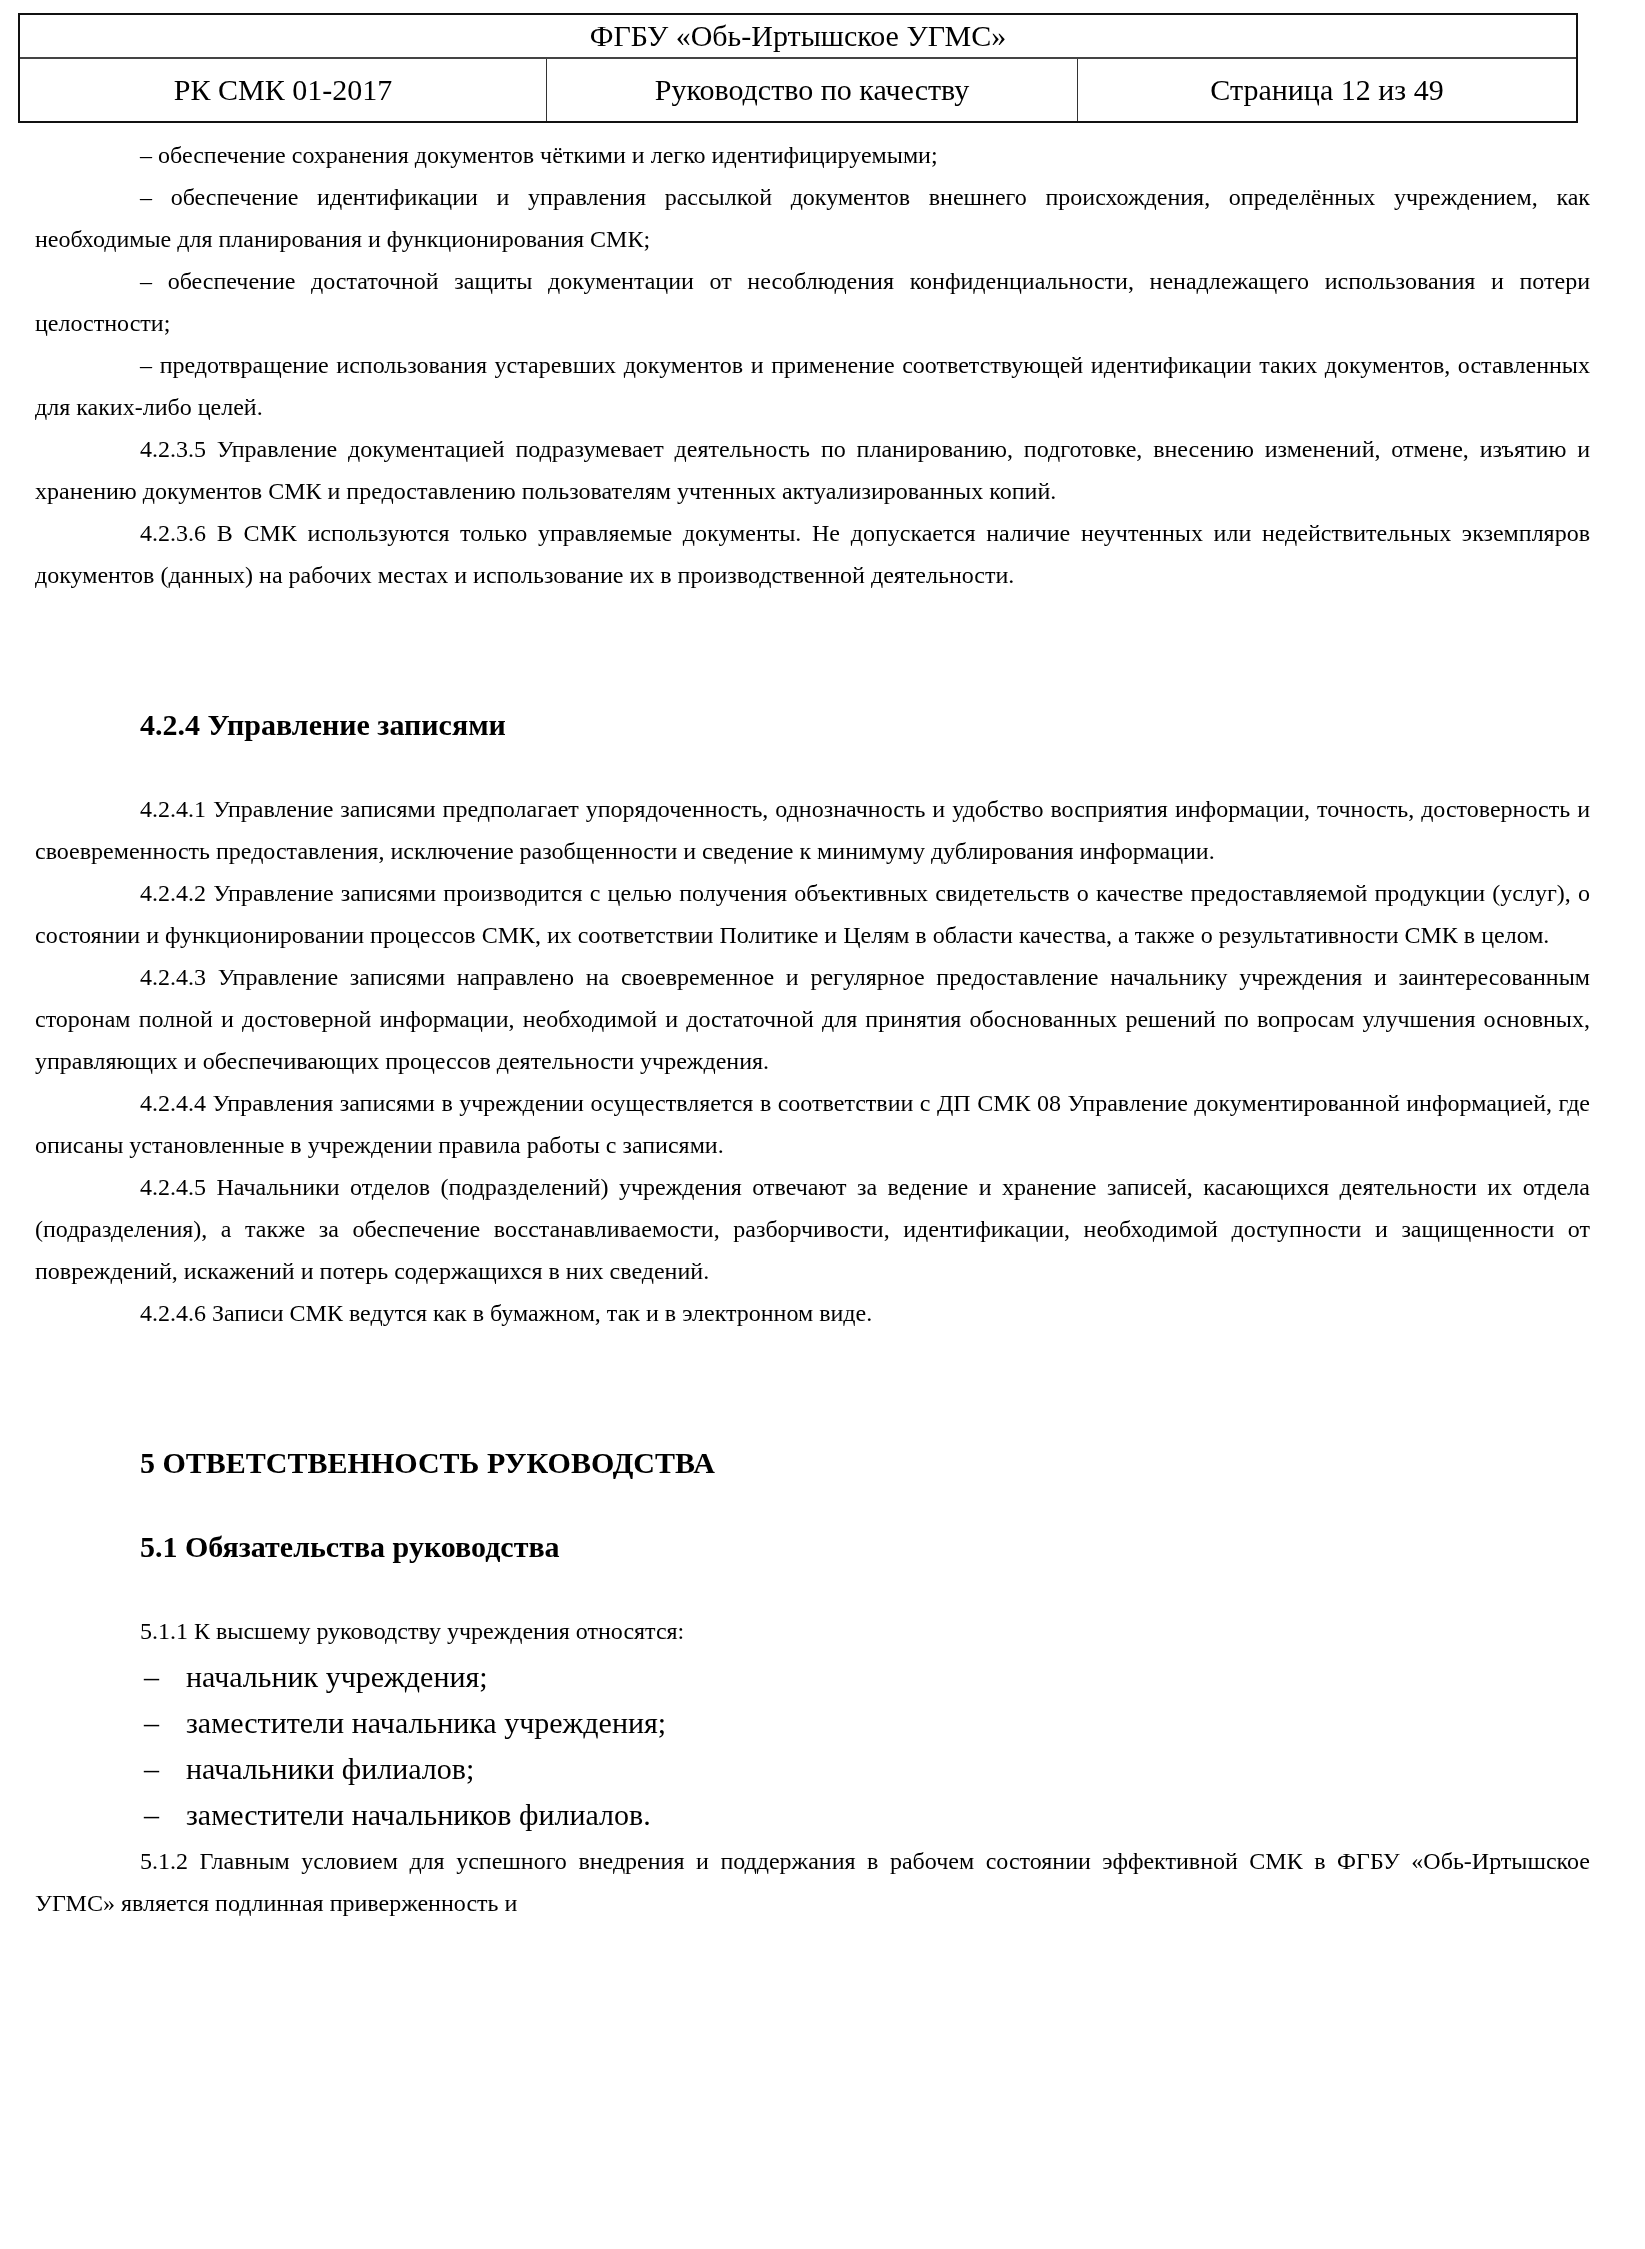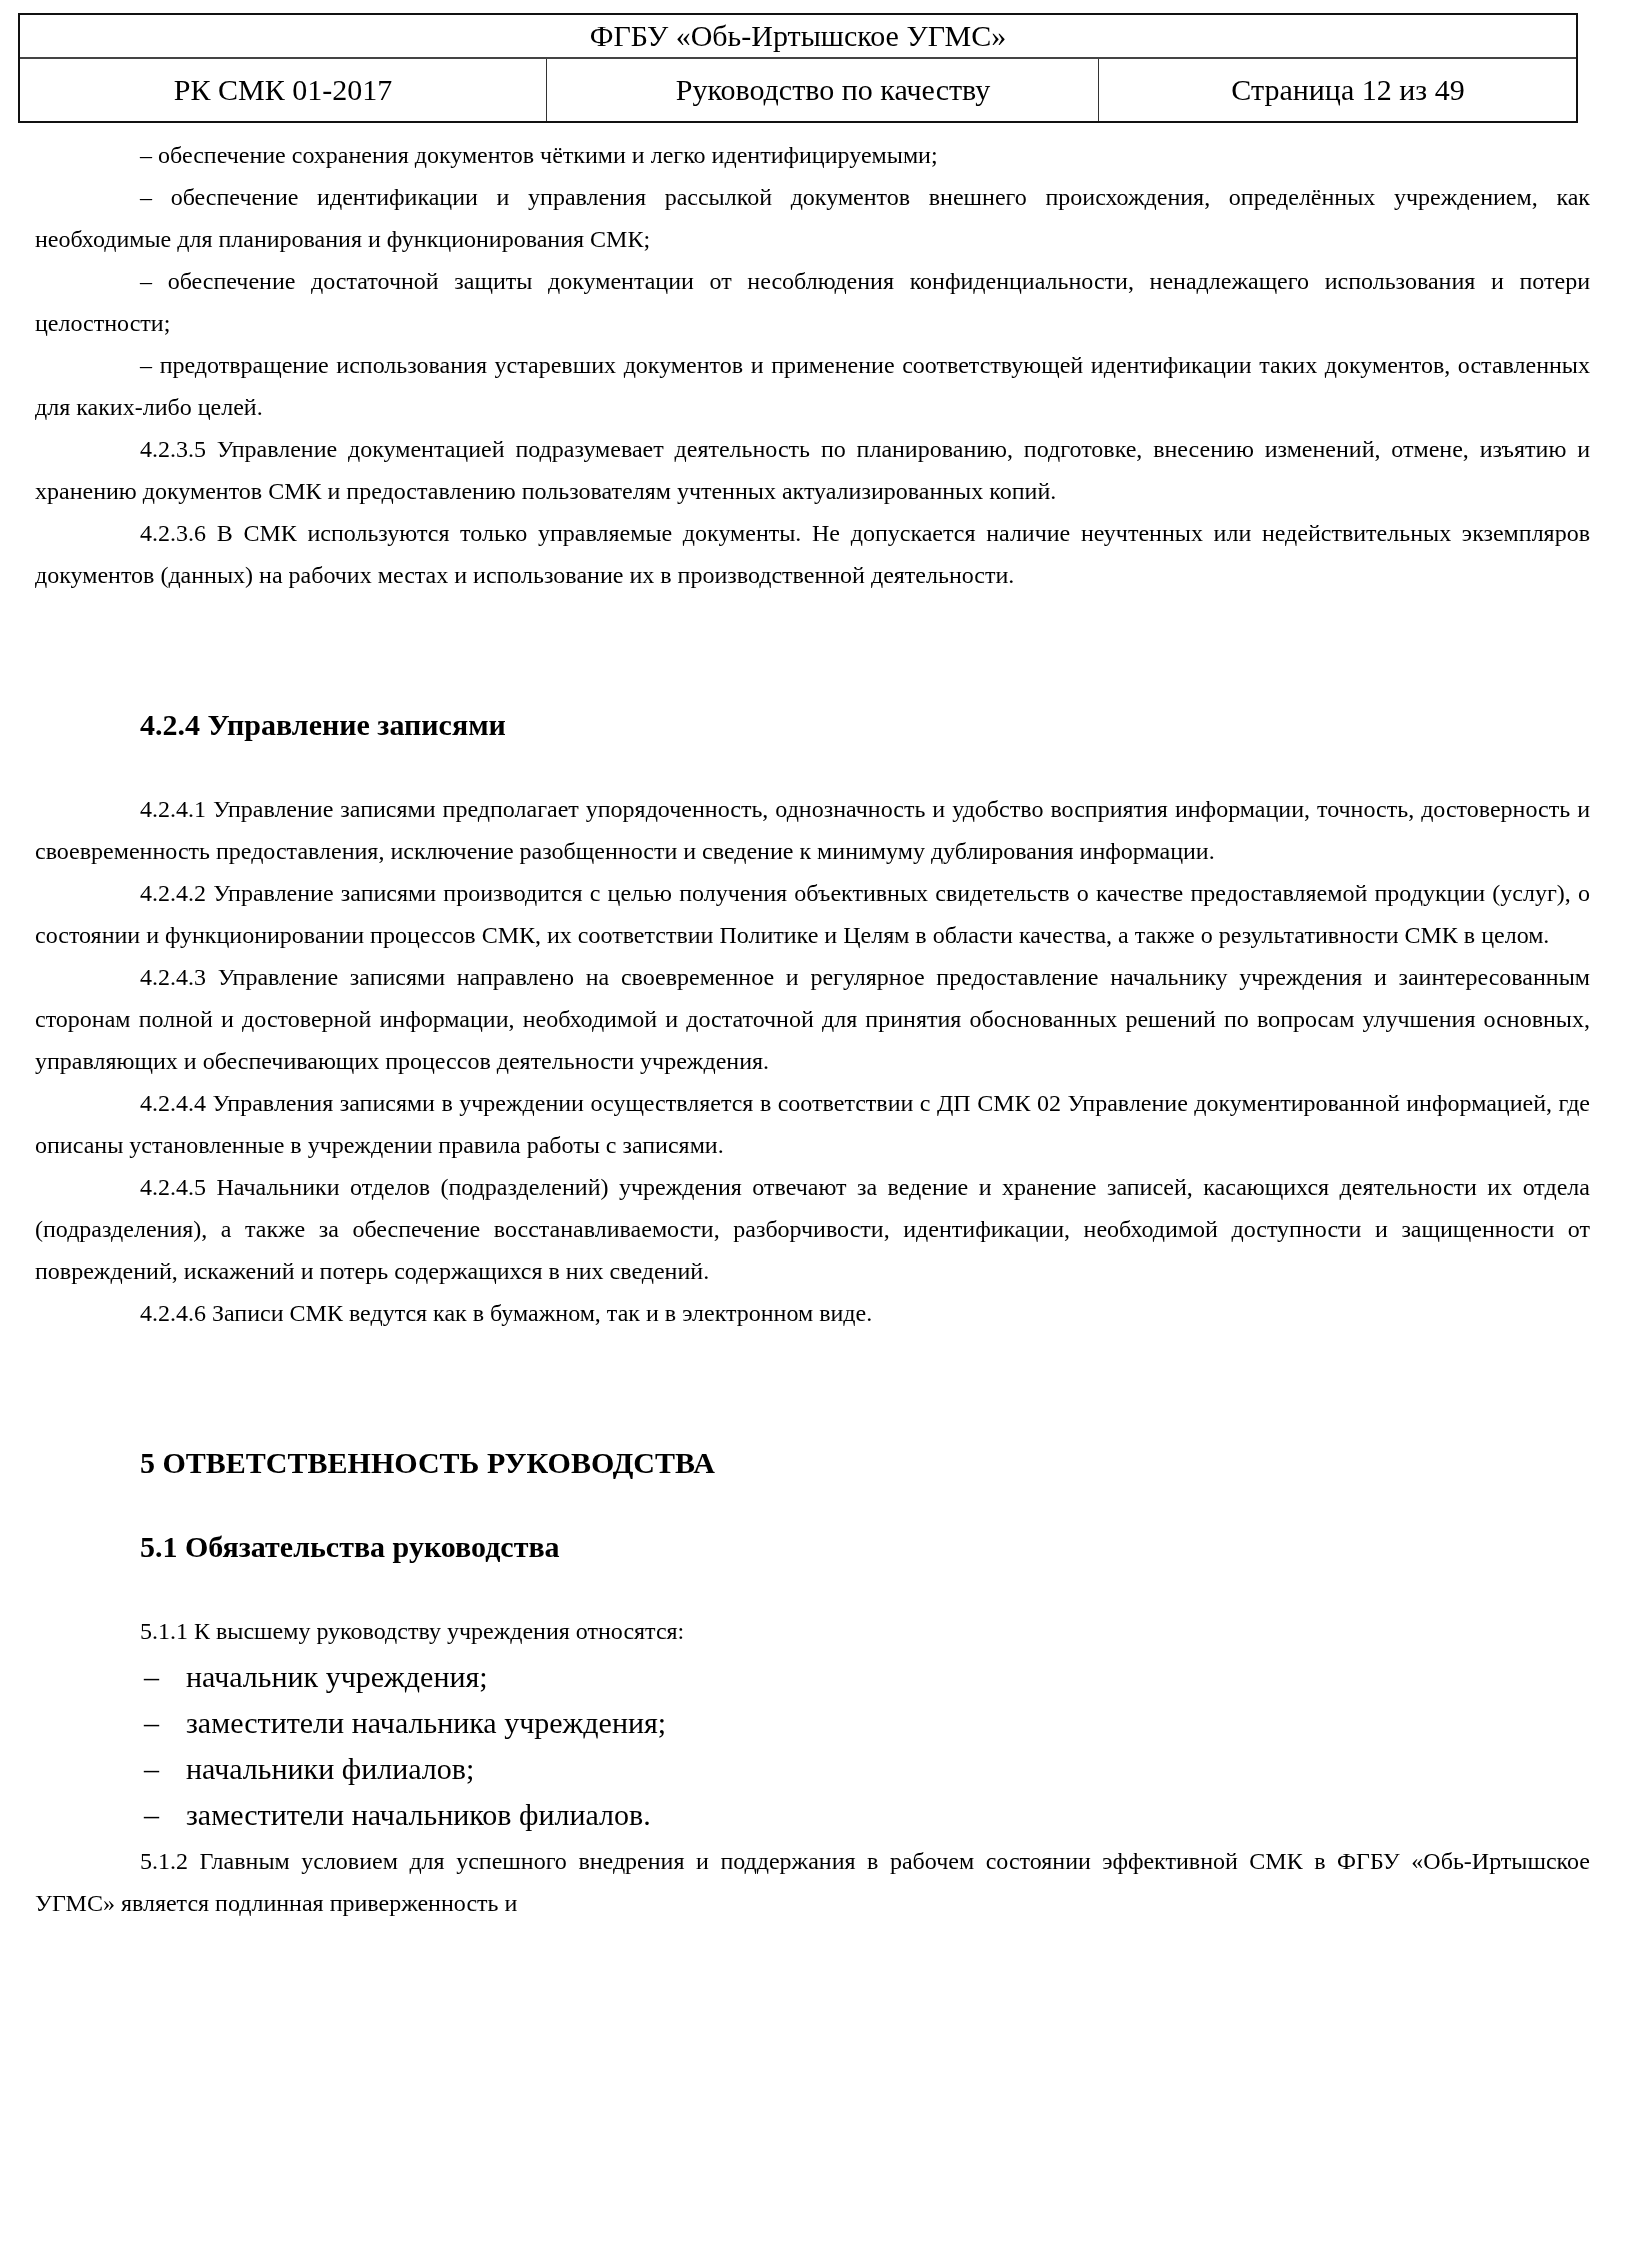--- a/index.html
+++ b/index.html
@@ -5,21 +5,21 @@
   html, body { margin: 0; padding: 0; background: #ffffff; }
   body { width: 1646px; height: 2250px; position: relative; overflow: hidden;
          font-family: "Liberation Serif", "DejaVu Serif", serif; color: #000; }
 
   
   .hdr { position: absolute; left: 18px; top: 13px; width: 1560px; height: 110px;
          border: 2.2px solid #111; box-sizing: border-box; }
   .hdr-top { position: absolute; left: 0; top: 0; right: 0; height: 42px;
              border-bottom: 2.2px solid #444; display: flex; align-items: center; justify-content: center;
              font-size: 30px; }
-  .hdr-row { position: absolute; left: 0; right: 0; top: 44px; bottom: 0; display: flex; gap: 21px; }
+  .hdr-row { position: absolute; left: 0; right: 0; top: 44px; bottom: 0; display: flex; }
   .hdr-cell { display: flex; align-items: center; justify-content: center; font-size: 30px; box-sizing: border-box; }
   .hdr-cell.c1 { width: 527px; border-right: 1.4px solid #333; }
   .hdr-cell.c2 { width: 531px; border-right: 1.4px solid #333; }
   .hdr-cell.c3 { flex: 1; }
 
   
   .content { position: absolute; left: 35px; top: 134px; width: 1555px; }
   .p { font-size: 24px; line-height: 42px; text-align: justify; margin: 0; text-indent: 105px; }
   .h { font-size: 30px; line-height: 42px; font-weight: bold; margin: 0; padding-left: 105px; }
   .li { font-size: 30px; line-height: 42px; margin: 4px; padding-left: 105px; }
@@ -47,21 +47,21 @@
   <p class="p">4.2.3.5 Управление документацией подразумевает деятельность по планированию, подготовке, внесению изменений, отмене, изъятию и хранению документов СМК и предоставлению пользователям учтенных актуализированных копий.</p>
   <p class="p">4.2.3.6 В СМК используются только управляемые документы. Не допускается наличие неучтенных или недействительных экземпляров документов (данных) на рабочих местах и использование их в производственной деятельности.</p>
 
   <div class="gap-l"></div>
   <p class="h">4.2.4 Управление записями</p>
   <div class="gap-s"></div>
 
   <p class="p">4.2.4.1   Управление записями предполагает упорядоченность, однозначность и удобство восприятия информации, точность, достоверность и своевременность предоставления, исключение разобщенности и сведение к минимуму дублирования информации.</p>
   <p class="p">4.2.4.2  Управление записями производится с целью получения объективных свидетельств о качестве предоставляемой  продукции (услуг), о состоянии и функционировании процессов СМК, их соответствии Политике и Целям в области качества, а также о результативности СМК в целом.</p>
   <p class="p">4.2.4.3  Управление записями направлено на своевременное и регулярное предоставление начальнику учреждения и заинтересованным сторонам полной и достоверной информации, необходимой и достаточной для принятия обоснованных решений по вопросам улучшения основных, управляющих и обеспечивающих процессов деятельности учреждения.</p>
-  <p class="p">4.2.4.4  Управления записями в учреждении осуществляется в соответствии с ДП СМК 02 Управление документированной информацией,  где описаны установленные в учреждении правила работы с записями.</p>
+  <p class="p">4.2.4.4  Управления записями в учреждении осуществляется в соответствии с ДП СМК 08 Управление документированной информацией,  где описаны установленные в учреждении правила работы с записями.</p>
   <p class="p">4.2.4.5  Начальники отделов (подразделений) учреждения отвечают за ведение и хранение записей, касающихся деятельности их отдела (подразделения), а также за обеспечение восстанавливаемости, разборчивости, идентификации, необходимой доступности и защищенности от повреждений, искажений и потерь содержащихся в них сведений.</p>
   <p class="p">4.2.4.6  Записи СМК ведутся как в бумажном, так и в электронном виде.</p>
 
   <div class="gap-l"></div>
   <p class="h">5 ОТВЕТСТВЕННОСТЬ РУКОВОДСТВА</p>
   <div class="gap-s"></div>
   <p class="h">5.1 Обязательства руководства</p>
   <div class="gap-s"></div>
 
   <p class="p">5.1.1   К высшему руководству учреждения относятся:</p>

